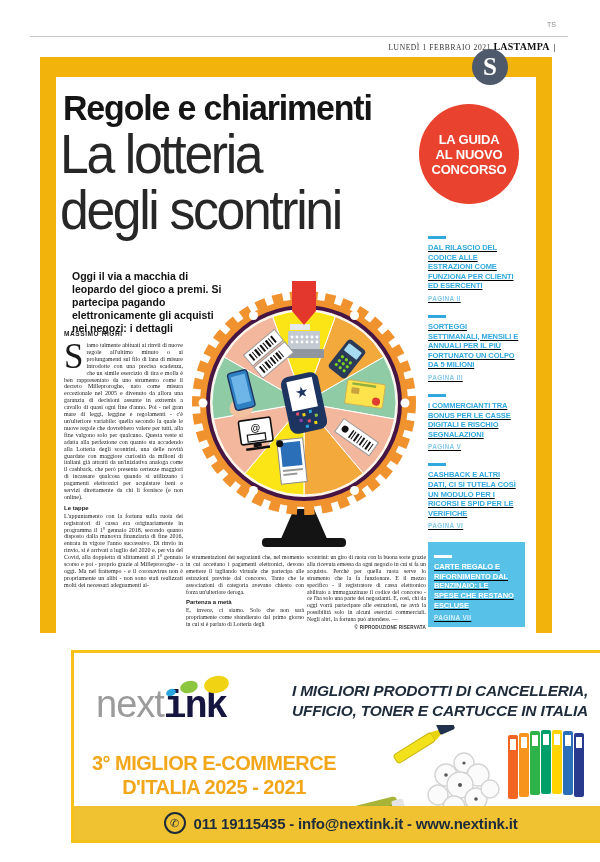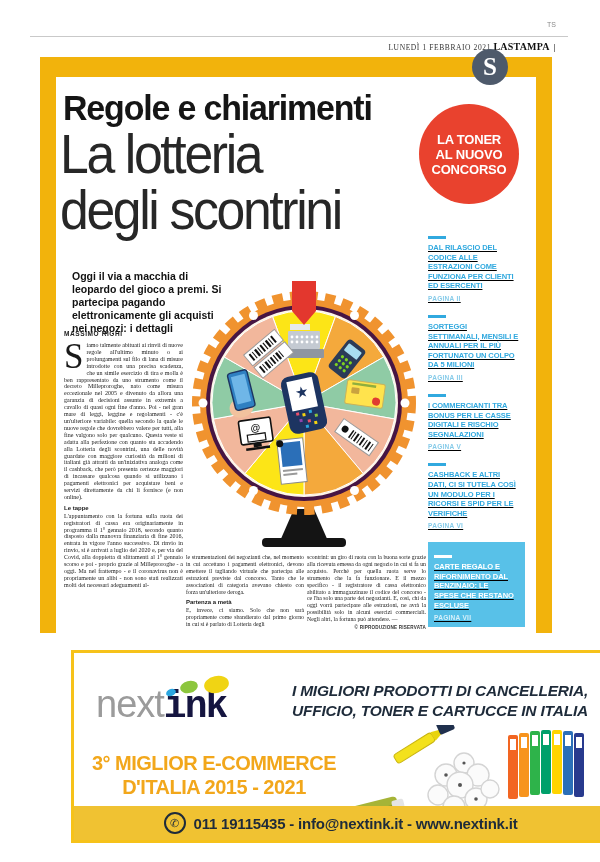--- a/index.html
+++ b/index.html
@@ -94,21 +94,21 @@
   <div class="bar left"></div>
   <div class="bar right"></div>
   <div class="s-logo">S</div>
 
   <div class="kicker">Regole e chiarimenti</div>
   <div class="main-title">
     <div>La lotteria</div>
     <div>degli scontrini</div>
   </div>
   <div class="badge">
-    <div>LA TONER</div>
+    <div>LA GUIDA</div>
     <div>AL NUOVO</div>
     <div>CONCORSO</div>
   </div>
 
   <div class="standfirst">Oggi il via a macchia di leopardo del gioco a premi. Si partecipa pagando elettronicamente gli acquisti nei negozi: i dettagli</div>
   <div class="byline">MASSIMO RIGHI</div>
 
   <div class="bodycol" id="col1">
     <span class="dropcap">S</span><span>iamo talmente abituati ai rinvii di nuove regole all'ultimo minuto o ai prolungamenti sul filo di lana di misure introdotte con una precisa scadenza, che un simile esercizio di tira e molla è ben rappresentato da uno strumento come il decreto Milleproroghe, nato come misura eccezionale nel 2005 e divenuto da allora una garanzia di decisioni assunte in extremis a cavallo di quasi ogni fine d'anno. Poi - nel gran mare di leggi, leggine e regolamenti - c'è un'ulteriore variabile: quella secondo la quale le nuove regole che dovrebbero valere per tutti, alla fine valgono solo per qualcuno. Questa veste si adatta alla perfezione con quanto sta accadendo alla Lotteria degli scontrini, una delle novità guardate con maggiore curiosità da milioni di italiani già attratti da un'iniziativa analoga come il cashback, che però presenta certezze maggiori di incassare qualcosa quando si utilizzano i pagamenti elettronici per acquistare beni e servizi direttamente da chi li fornisce (e non online).</span>
     <div class="subhead">Le tappe</div>
@@ -319,21 +319,21 @@
   <div class="ad">
     <div class="ad-logo">
       <div class="dot blue"></div>
       <div class="dot green"></div>
       <div class="dot yellow"></div>
       <div class="word"><span class="next">next</span><span class="ink">ink</span></div>
     </div>
     <div class="ad-headline">I MIGLIORI PRODOTTI DI CANCELLERIA, UFFICIO, TONER E CARTUCCE IN ITALIA</div>
     <div class="ad-award">
       <div>3° MIGLIOR E-COMMERCE</div>
-      <div>D'ITALIA 2015 - 2021</div>
+      <div>D'ITALIA 2025 - 2021</div>
     </div>
     <div class="ad-products">
       <svg width="256" height="108" viewBox="0 0 256 108">
         <g transform="translate(74,22) rotate(-32)">
           <rect x="-24" y="-5" width="44" height="10" rx="3" fill="#f3e11c" stroke="#c9b410" stroke-width="1"></rect>
           <polygon points="20,-5 30,-2 30,2 20,5" fill="#e8d40e"></polygon>
           <rect x="28" y="-9" width="16" height="12" rx="2" fill="#20304d" transform="rotate(8 28 -3)"></rect>
         </g>
         <g transform="translate(34,82) rotate(-14)">
           <rect x="-24" y="-6" width="46" height="9" rx="4" fill="#a6b437"></rect>

